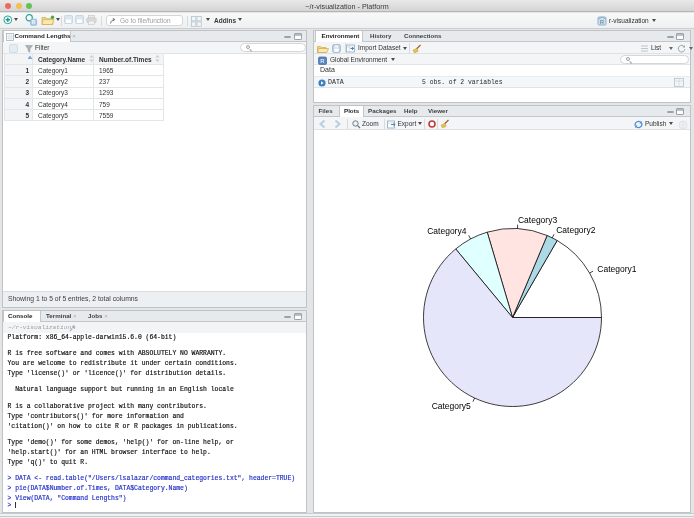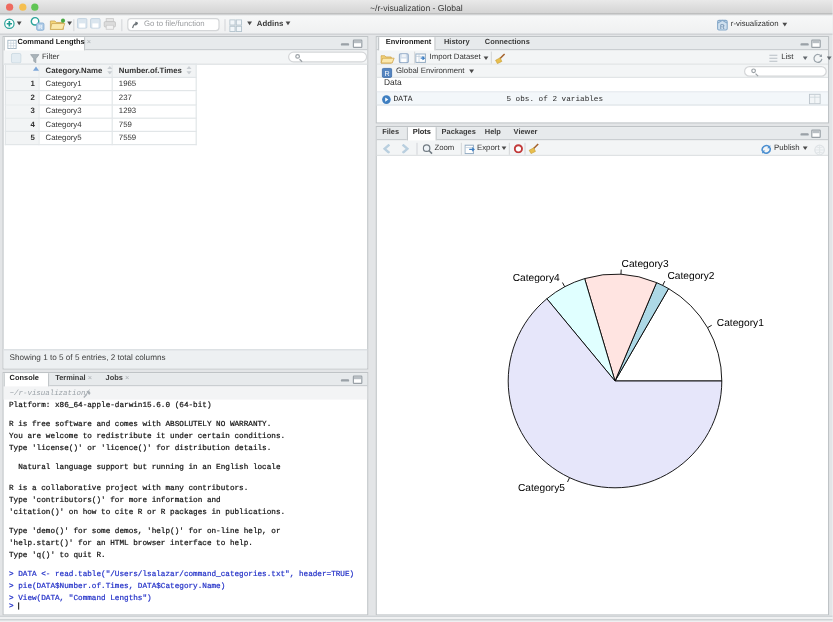--- a/index.html
+++ b/index.html
@@ -41,21 +41,21 @@
 #dtable .c1{width:61px;padding-left:5px;}
 #dtable .c2{width:70px;padding-left:5px;}
 </style></head>
 <body>
 <div id="win">
 
   <div id="titlebar">
     <div class="tl" style="left:5px;background:#ee6a5f;"></div>
     <div class="tl" style="left:15.6px;background:#f5bf4f;"></div>
     <div class="tl" style="left:25.8px;background:#61c555;"></div>
-    <div id="title">~/r-visualization - Global</div>
+    <div id="title">~/r-visualization - Platform</div>
   </div>
 
   <div id="toolbar">
 
     <svg class="abs" style="left:3px;top:1.5px;" width="10" height="10" viewBox="0 0 10 10">
       <circle cx="4.8" cy="4.8" r="3.9" fill="#fff" stroke="#2ba39a" stroke-width="1"></circle>
       <path d="M4.8 2.6v4.4M2.6 4.8h4.4" stroke="#1f9a90" stroke-width="1.4"></path>
     </svg>
     <div class="caret" style="left:14px;top:5px;"></div>
 

